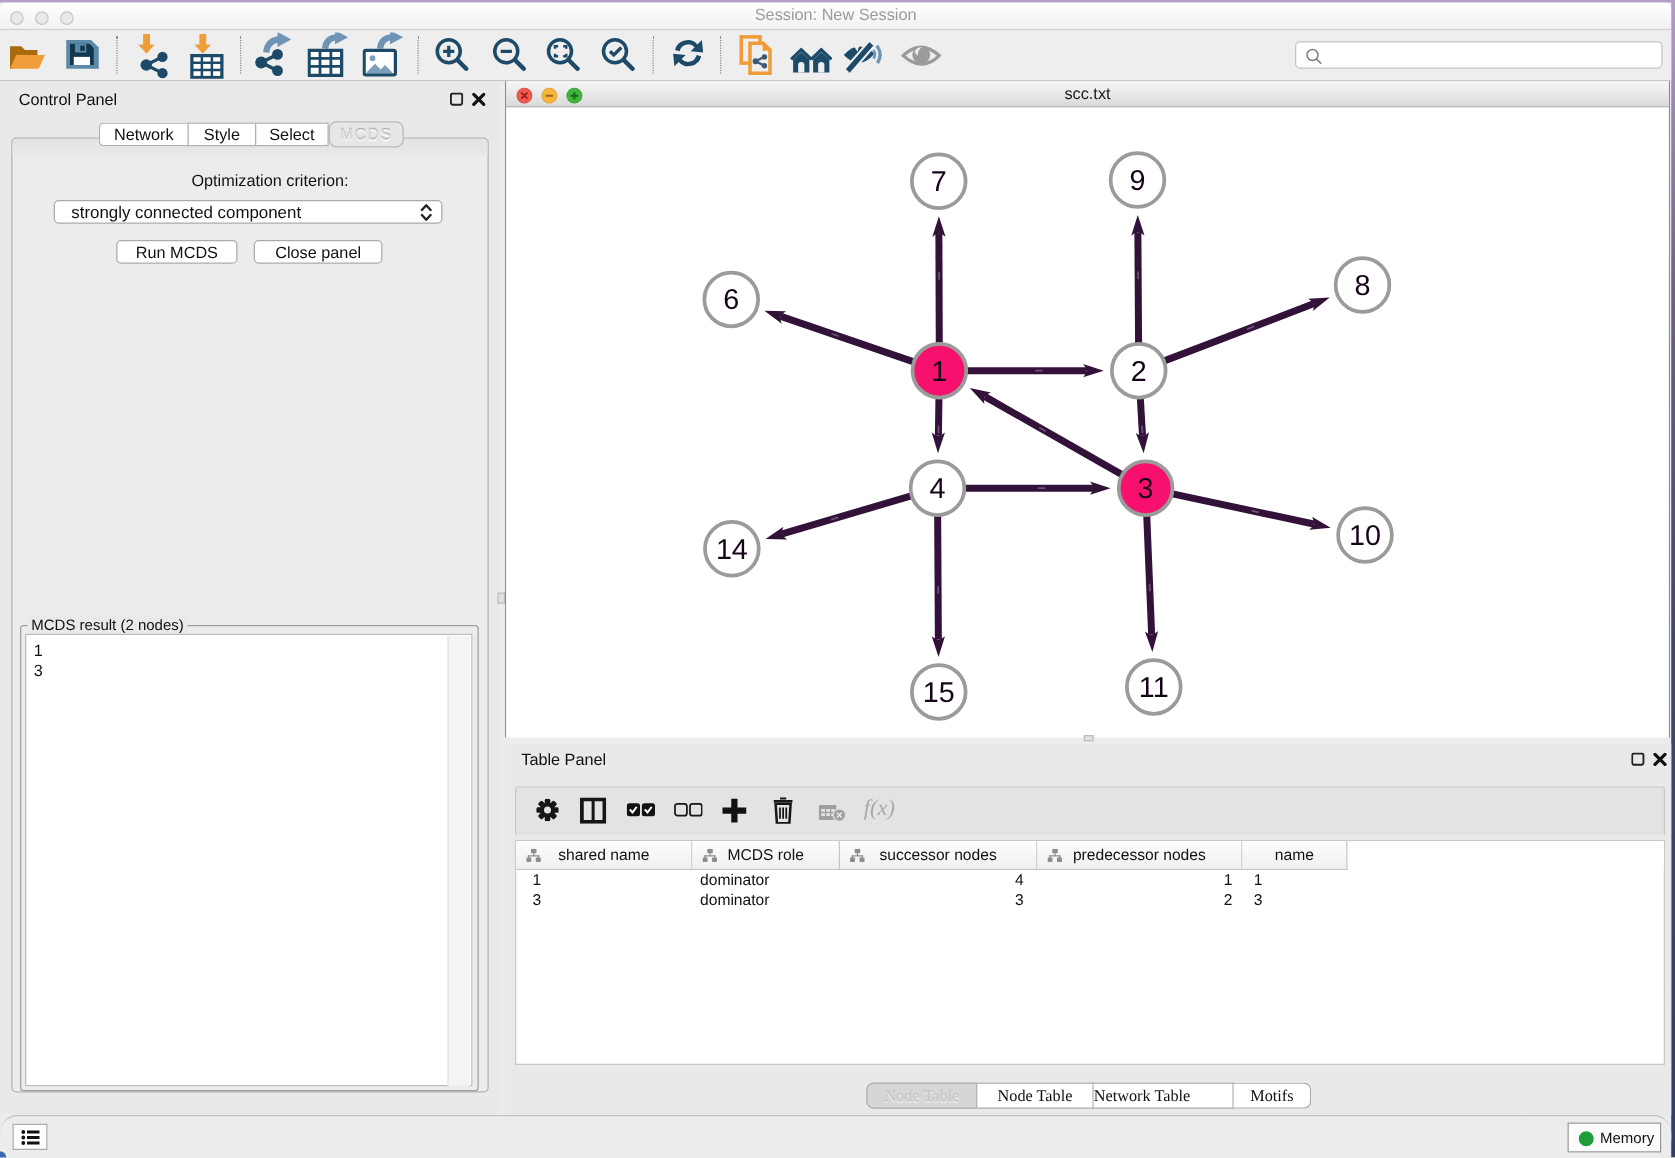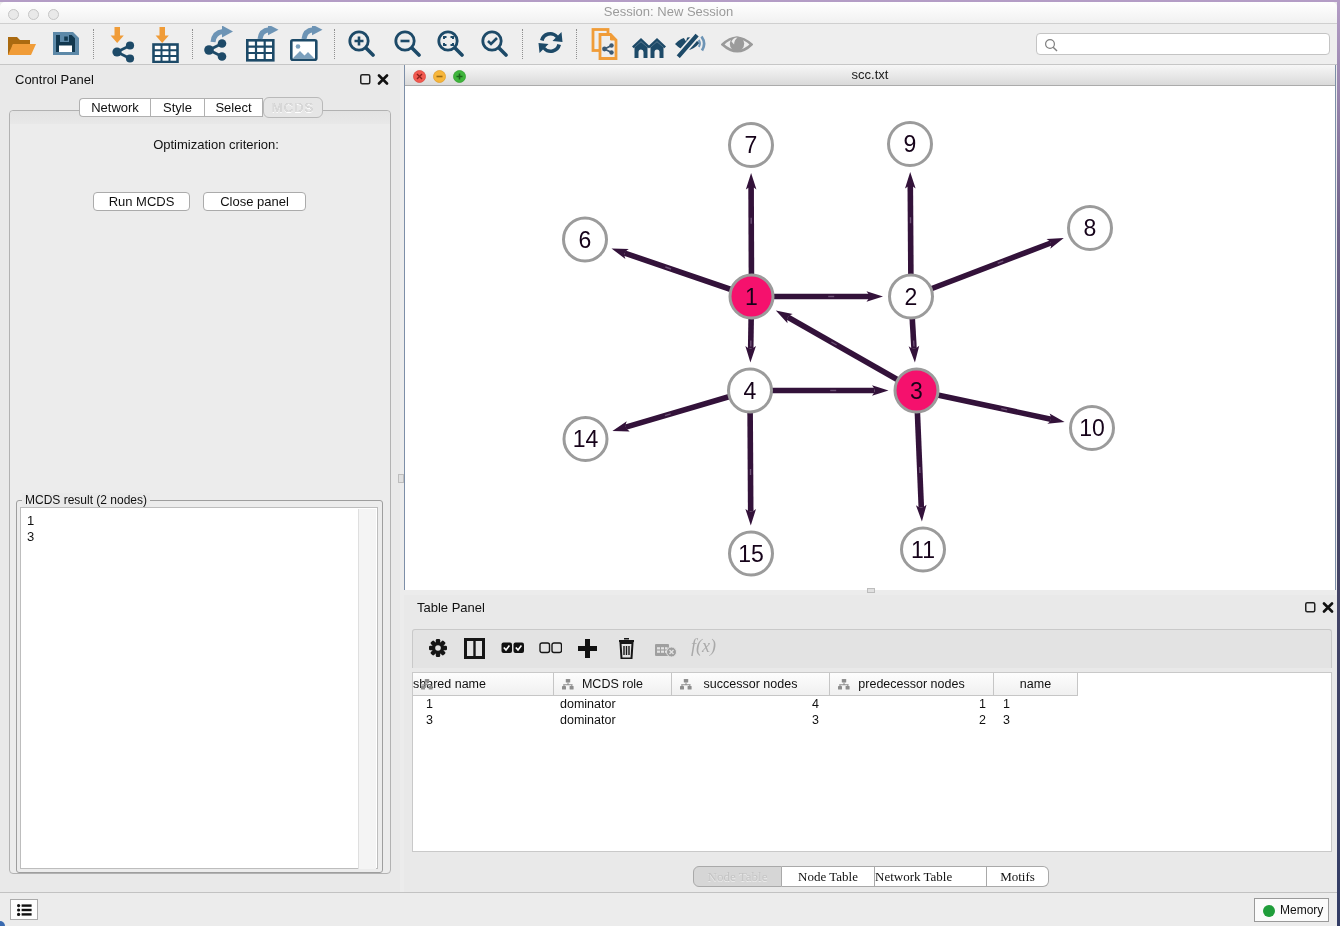--- a/index.html
+++ b/index.html
@@ -138,20 +138,27 @@
     </svg>
 <div class="abs" style="left:9px;top:45px;width:382px;height:764px;background:#ececec;border:1px solid #b2b2b2;border-radius:4px;"></div>
 <div class="abs" style="left:10px;top:46px;width:380px;height:13px;background:linear-gradient(#e3e3e3,#e8e8e8);border-radius:4px 4px 0 0;"></div>
 <div class="abs" style="left:79px;top:33px;height:19px;display:flex;">
 <div style="width:71px;background:#fff;border:1px solid #b0b0b0;border-right:none;border-radius:4px 0 0 4px;font-size:13px;text-align:center;line-height:18px;color:#111;">Network</div>
 <div style="width:54px;background:#fff;border:1px solid #b0b0b0;border-right:none;font-size:13px;text-align:center;line-height:18px;color:#111;">Style</div>
 <div style="width:59px;background:#fff;border:1px solid #b0b0b0;font-size:13px;text-align:center;line-height:18px;color:#111;">Select</div>
 <div style="width:60px;background:#e6e6e6;border:1px solid #b9b9b9;border-radius:6px;font-size:13px;text-align:center;line-height:19px;color:#dedede;letter-spacing:1px;text-shadow:0 -0.5px 0 #adadad, 0 1px 0 #ffffff;margin-top:-1px;height:21px;">MCDS</div>
 </div>
 <div class="abs" style="left:9px;top:72px;width:382px;text-align:center;font-size:13px;color:#111;padding-left:32px;">Optimization criterion:</div>
+<div class="abs" style="left:43px;top:95px;width:311px;height:19px;background:#ffffff;border:1px solid #ababab;border-radius:4px;">
+  <div style="position:absolute;left:13px;top:0;line-height:17px;font-size:13.5px;color:#111;">strongly connected component</div>
+  <svg class="abs" style="right:7px;top:2px;" width="10" height="14" viewBox="0 0 10 14">
+    <path d="M1.5 5 L5 1.2 L8.5 5" fill="none" stroke="#222" stroke-width="1.9" stroke-linecap="round" stroke-linejoin="round"></path>
+    <path d="M1.5 9 L5 12.8 L8.5 9" fill="none" stroke="#222" stroke-width="1.9" stroke-linecap="round" stroke-linejoin="round"></path>
+  </svg>
+</div>
 <div class="abs" style="left:93px;top:127px;width:97px;height:19px;background:#ffffff;border:1px solid #ababab;border-radius:4px;font-size:13px;text-align:center;line-height:17px;color:#111;">Run MCDS</div>
 <div class="abs" style="left:203px;top:127px;width:103px;height:19px;background:#ffffff;border:1px solid #ababab;border-radius:4px;font-size:13px;text-align:center;line-height:17px;color:#111;">Close panel</div>
 <div class="abs" style="left:16px;top:435px;width:367px;height:373px;border:1px solid #9e9e9e;border-radius:3px;"></div>
 <div class="abs" style="left:22px;top:428px;background:#e9e9e9;padding:0 3px;font-size:12px;color:#111;">MCDS result (2 nodes)</div>
 <div class="abs" style="left:20px;top:442px;width:358px;height:362px;background:#ffffff;border:1px solid #bdbdbd;">
   <div class="abs" style="right:1px;top:1px;width:18px;height:360px;background:#f4f4f4;border-left:1px solid #dfdfdf;"></div>
   <div class="abs" style="left:6px;top:5px;font-size:13px;color:#111;line-height:16px;">1<br>3</div>
 </div>
 </div>
 <div class="abs" style="left:404px;top:65px;width:932px;height:525px;border-left:1px solid #7d8fa8;border-right:1px solid #7d8fa8;">
@@ -290,21 +297,21 @@
           <rect x="6" y="7.6" width="3" height="2.2"></rect>
           <rect x="10" y="7.6" width="2.5" height="2.2"></rect>
   </g>
   <circle cx="16.5" cy="9" r="5" fill="#9f9f9f" stroke="#e3e3e3" stroke-width="1"></circle>
   <path d="M14.5 7 l4 4 M18.5 7 l-4 4" stroke="#e3e3e3" stroke-width="1.4"></path>
 </svg>
 <div class="abs" style="left:278px;top:6px;font-family:'Liberation Serif',serif;font-style:italic;font-size:18px;color:#a9a9a9;">f(x)</div>
 </div>
 <div class="abs" style="left:8px;top:77px;width:920px;height:180px;background:#ffffff;border:1px solid #c9c9c9;">
 <div class="abs" style="left:0;top:0;height:23px;width:918px;background:#ffffff;">
-<div class="abs" style="left:0px;top:0;width:141px;height:23px;background:linear-gradient(#fdfdfd,#f0f0f0);border-right:1px solid #c6c6c6;border-bottom:1px solid #c6c6c6;font-size:12.5px;color:#111;line-height:22px;"><svg class="abs" style="left:8px;top:6px;" width="12" height="11" viewBox="0 0 12 11">
+<div class="abs" style="left:0px;top:0;width:141px;height:23px;background:linear-gradient(#fdfdfd,#f0f0f0);border-right:1px solid #c6c6c6;border-bottom:1px solid #c6c6c6;text-align:center;font-size:12.5px;color:#111;line-height:22px;"><svg class="abs" style="left:8px;top:6px;" width="12" height="11" viewBox="0 0 12 11">
             <g fill="#8d8d8d">
               <rect x="3.8" y="0" width="4.4" height="3.6" rx="0.6"></rect>
               <rect x="0" y="7" width="4" height="3.6" rx="0.6"></rect>
               <rect x="7.6" y="7" width="4" height="3.6" rx="0.6"></rect>
               <path d="M5.5 3.6 h1 v2.2 h-1 z M1.2 5.2 h9.4 v1 h-9.4 z M1.5 5.8 h1 v1.6 h-1 z M9.3 5.8 h1 v1.6 h-1 z"></path>
             </g>
           </svg>shared name</div>
 <div class="abs" style="left:141px;top:0;width:118px;height:23px;background:linear-gradient(#fdfdfd,#f0f0f0);border-right:1px solid #c6c6c6;border-bottom:1px solid #c6c6c6;text-align:center;font-size:12.5px;color:#111;line-height:22px;"><svg class="abs" style="left:8px;top:6px;" width="12" height="11" viewBox="0 0 12 11">
             <g fill="#8d8d8d">
               <rect x="3.8" y="0" width="4.4" height="3.6" rx="0.6"></rect>
@@ -348,21 +355,21 @@
  </div>
 </div>
 </div>
 <div class="abs" style="left:289px;top:271px;height:21px;display:flex;font-family:Liberation Serif, serif;">
  <div style="width:89px;background:#d6d6d6;border:1px solid #a9a9a9;border-radius:6px 0 0 6px;font-size:13px;text-align:center;line-height:19px;color:#c3c3c3;text-shadow:0 1px 0 #eee;">Node Table</div>
  <div style="width:93px;background:#fff;border:1px solid #a9a9a9;border-left:none;font-size:13px;text-align:center;line-height:19px;color:#111;">Node Table</div>
  <div style="width:112px;background:#fff;border:1px solid #a9a9a9;border-left:none;font-size:13px;text-align:left;line-height:19px;color:#111;">Network Table</div>
  <div style="width:62px;background:#fff;border:1px solid #a9a9a9;border-left:none;border-radius:0 6px 6px 0;font-size:13px;text-align:center;line-height:19px;color:#111;">Motifs</div>
 </div>
 </div>
-<div class="abs" style="left:0;top:892px;width:1337px;height:34px;background:#ececec;border-top:1px solid #c2c2c2;">
+<div class="abs" style="left:0;top:892px;width:1337px;height:34px;background:#ececec;border-top:1px solid #c2c2c2;border-radius:14px;">
   <div class="abs" style="left:10px;top:6px;width:28px;height:21px;background:#fdfdfd;border:1px solid #ababab;">
     <svg class="abs" style="left:6px;top:4px;" width="15" height="12" viewBox="0 0 15 12">
       <g fill="#111">
           <circle cx="1.6" cy="1.6" r="1.6"></circle>
           <circle cx="1.6" cy="6" r="1.6"></circle>
           <circle cx="1.6" cy="10.4" r="1.6"></circle>
       <rect x="4.6" y="0.4" width="10" height="2.4"></rect>
           <rect x="4.6" y="4.8" width="10" height="2.4"></rect>
           <rect x="4.6" y="9.2" width="10" height="2.4"></rect>
         </g>

